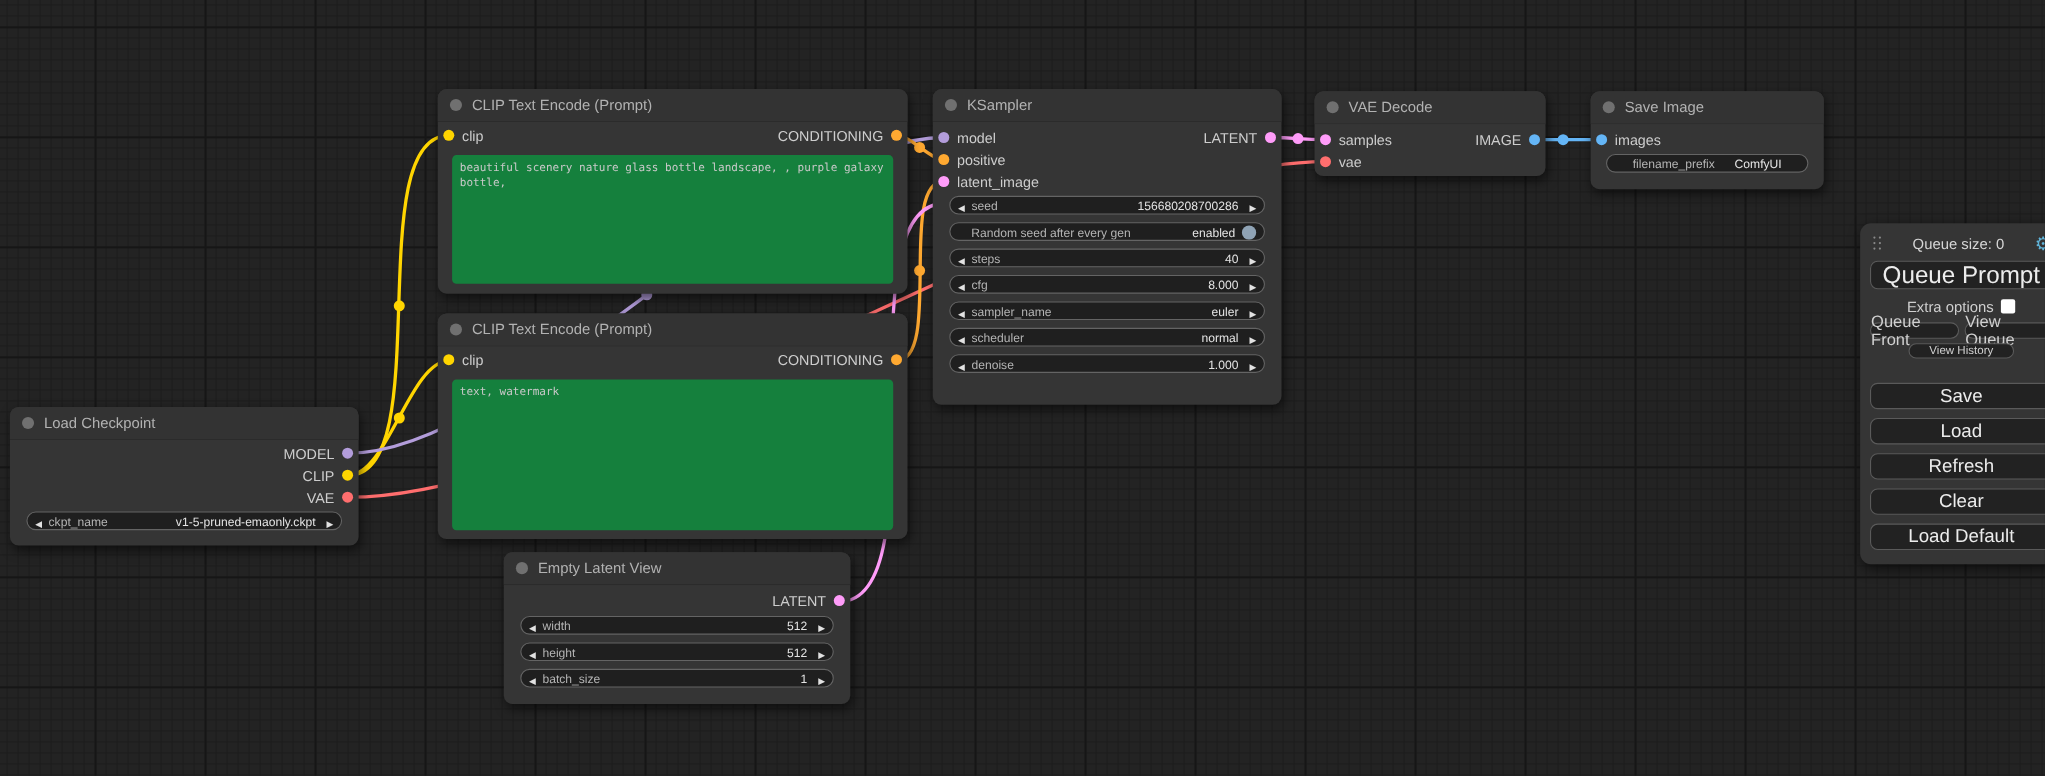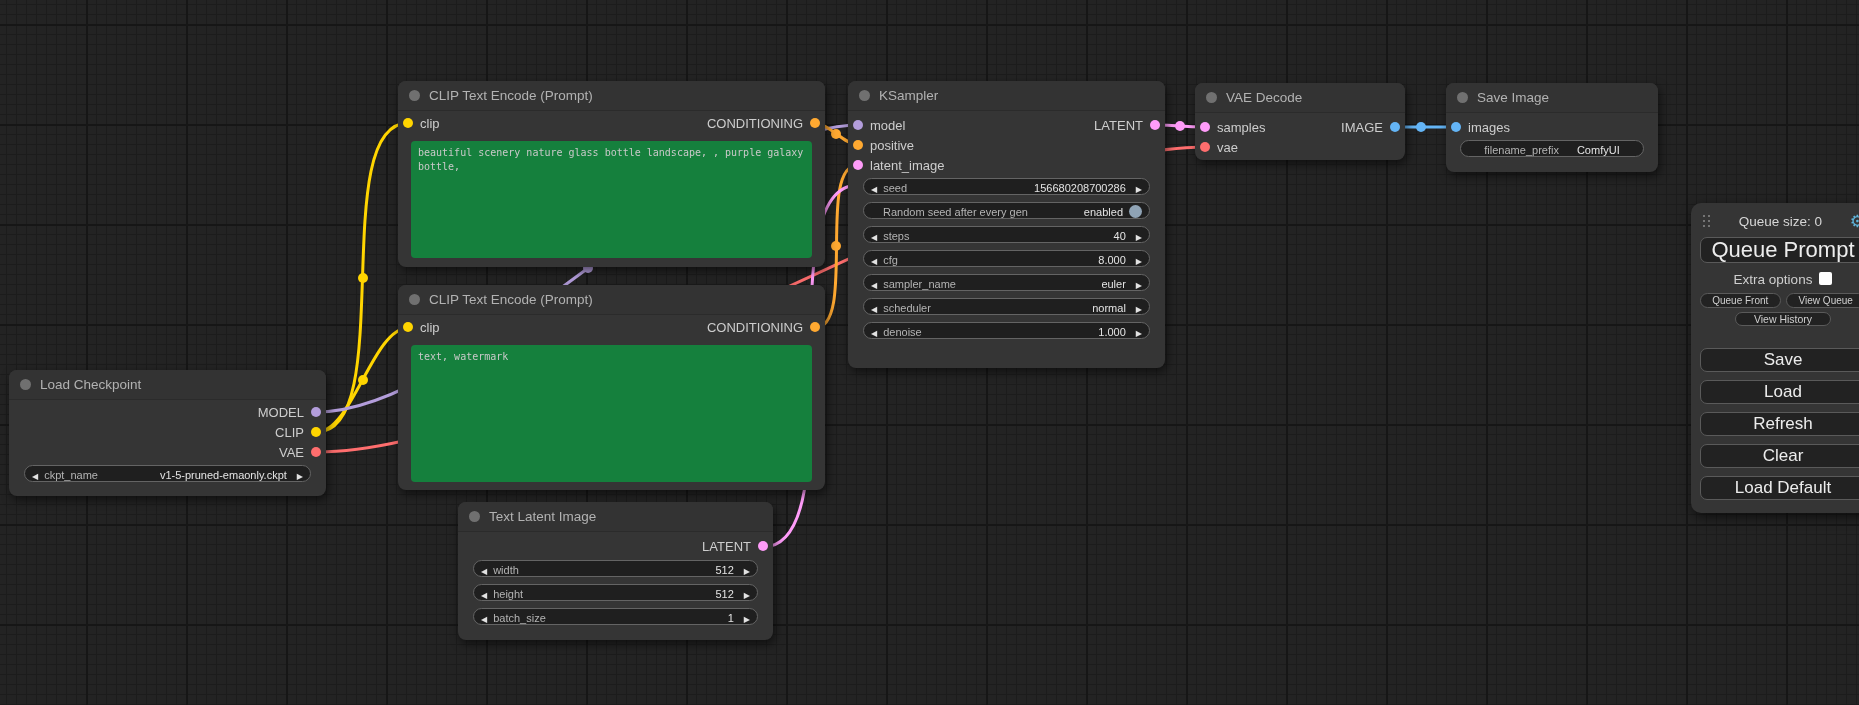--- a/index.html
+++ b/index.html
@@ -63,21 +63,21 @@
   .btn{
     background:#222222;border:1px solid #5a5a5a;border-radius:7px;color:#ececec;
     display:flex;align-items:center;justify-content:center;box-sizing:border-box;cursor:pointer;
   }
   .btn.big{height:24px;font-size:17px;margin-top:8px;}
   .btn.qp{height:26px;font-size:22px;margin-top:4px;}
   .extra{display:flex;justify-content:center;gap:7px;margin-top:9px;
          color:#cfcfcf;font-size:13.5px;height:16px;}
   .cbox{width:13px;height:13px;background:#ffffff;border-radius:2px;}
   .srow{display:flex;gap:5px;margin-top:5px;}
-  .btn.sm{height:15px;font-size:10px;border-radius:9px;flex:1;color:#d0d0d0;}
+  .btn.sm{height:15px;font-size:15px;border-radius:9px;flex:1;color:#d0d0d0;}
   .btn.hist{height:14px;font-size:10.5px;border-radius:9px;width:96px;margin:4px auto 0;color:#d0d0d0;}
   .spacer{height:14px;}
 </style>
 </head>
 <body>
 
 <svg id="links" width="1859" height="705">
   <g fill="none" stroke-width="3">
     <path d="M317,432 C398,432 327,123 408,123" style="stroke: rgb(255, 213, 0);"></path>
     <path d="M317,432 C352,432 373,328 408,328" style="stroke: rgb(255, 213, 0);"></path>
@@ -153,21 +153,21 @@
     <span>clip</span>
     <span>CONDITIONING</span>
     <span class="pdot out" style="background: rgb(255, 169, 49);"></span>
   </div>
   <div class="txt" style="height:137px;">text, watermark</div>
 </div>
 
 <div class="node" style="left:458px;top:502px;width:315px;height:138px;">
   <div class="ntitle">
     <span class="tdot"></span>
-    <span>Text Latent Image</span>
+    <span>Empty Latent View</span>
   </div>
   <div class="prow outonly" style="margin-top:4px;">
     <span>LATENT</span>
     <span class="pdot out" style="background: rgb(255, 156, 249);"></span>
   </div>
   <div style="margin-top:4px;">
     <div class="pill">
       <span class="arrow">◀</span>
       <span class="lab">width</span>
       <span class="val pad">512</span>

